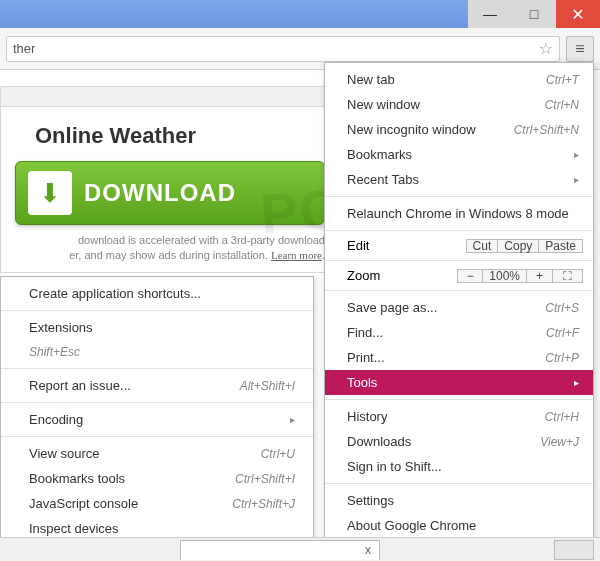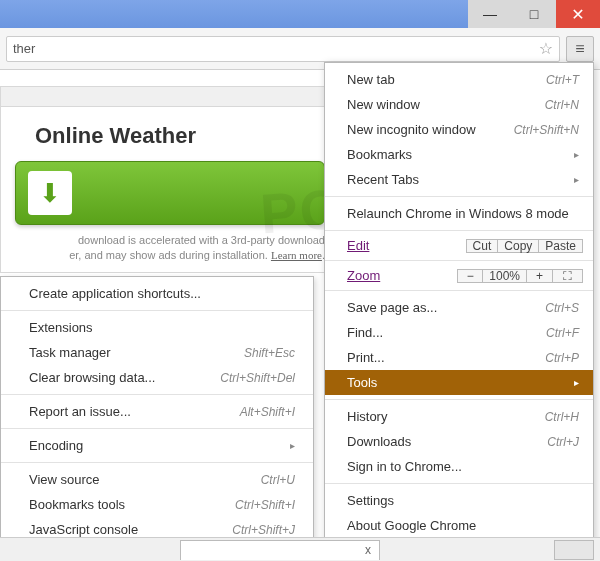--- a/index.html
+++ b/index.html
@@ -29,24 +29,24 @@
 
 .submenu { position: absolute; left: 0; top: 276px; width: 314px; background: #fff; border: 1px solid #b8b8b8; box-shadow: 2px 2px 6px rgba(0,0,0,.15); padding: 4px 0; font-size: 13px; }
 .mi { display: flex; align-items: center; padding: 5px 18px 5px 28px; color: #333; }
 .mi .lbl { flex: 1; }
 .mi .sc { color: #888; font-size: 12px; font-style: italic; }
 .mi.sub::after { content: "▸"; color: #888; margin-left: 8px; font-size: 10px; }
 .sep { height: 1px; background: #e2e2e2; margin: 4px 0; }
 
 .mainmenu { position: absolute; right: 6px; top: 62px; width: 270px; background: #fff; border: 1px solid #b8b8b8; box-shadow: 2px 2px 8px rgba(0,0,0,.2); padding: 4px 0; font-size: 13px; }
 .mainmenu .mi { padding: 5px 14px 5px 22px; }
-.mi.hover { background: #a16207; color: #fff; }
+.mi.hover { background: #be185d; color: #fff; }
 .mi.hover .sc, .mi.hover::after { color: #fff; }
 .zoomrow, .editrow { display: flex; align-items: center; padding: 3px 10px 3px 22px; font-size: 13px; }
-.zoomrow .lbl, .editrow .lbl { flex: 1; color: #701a75; text-decoration: underline; }
+.zoomrow .lbl, .editrow .lbl { flex: 1; color: #000000; }
 .zbtn, .ebtn { border: 1px solid #bbb; background: #f6f6f6; height: 14px; min-width: 26px; font-size: 12px; display: flex; align-items: center; justify-content: center; color: #444; padding: 0 6px; }
 .zbtn + .zbtn { border-left: none; }
 .ebtn + .ebtn { border-left: none; }
 .zoomval { min-width: 42px; }
 .fs { min-width: 30px; }
 
 .tabstrip { position: absolute; bottom: 0; left: 0; right: 0; height: 24px; background: #f0f0f0; border-top: 1px solid #ccc; display: flex; align-items: center; }
 .tab { width: 200px; height: 20px; margin-left: 180px; border: 1px solid #bbb; border-bottom: none; background: #fff; display: flex; align-items: center; justify-content: flex-end; padding: 0 8px; font-size: 12px; color: #666; }
 .tabend { margin-left: auto; width: 40px; height: 20px; border: 1px solid #bbb; background: #e6e6e6; margin-right: 6px; }
 
@@ -69,20 +69,21 @@
   <div class="menubtn">≡</div>
 </div>
 
 <div class="content">
   <div class="ad">
     <div class="ad-top"></div>
     <div class="ad-box">
       <div class="ad-title">Online Weather</div>
       <div class="dl-btn">
         <div class="dl-icon">⬇</div>
+        <div class="dl-text">DOWNLOAD</div>
       </div>
       <div class="ad-disc">
         <span>download is accelerated with a 3rd-party download</span><br>
         <span>er, and may show ads during installation.</span>
         <span class="lm">Learn more</span>.
       </div>
     </div>
   </div>
 </div>
 
@@ -142,24 +143,24 @@
   <div class="mi sub hover">
       <span class="lbl">Tools</span>
     </div>
   <div class="sep"></div>
   <div class="mi">
       <span class="lbl">History</span>
       <span class="sc">Ctrl+H</span>
     </div>
   <div class="mi">
       <span class="lbl">Downloads</span>
-      <span class="sc">Ctrl+J</span>
-    </div>
-  <div class="mi">
-      <span class="lbl">Sign in to Chrome...</span>
+      <span class="sc">View+J</span>
+    </div>
+  <div class="mi">
+      <span class="lbl">Sign in to Shift...</span>
     </div>
   <div class="sep"></div>
   <div class="mi">
       <span class="lbl">Settings</span>
     </div>
   <div class="mi">
       <span class="lbl">About Google Chrome</span>
     </div>
   <div class="mi sub">
       <span class="lbl">Help</span>
@@ -169,26 +170,21 @@
 
 <div class="submenu">
   <div class="mi">
       <span class="lbl">Create application shortcuts...</span>
     </div>
   <div class="sep"></div>
   <div class="mi">
       <span class="lbl">Extensions</span>
     </div>
   <div class="mi">
-      <span class="lbl">Task manager</span>
       <span class="sc">Shift+Esc</span>
-    </div>
-  <div class="mi">
-      <span class="lbl">Clear browsing data...</span>
-      <span class="sc">Ctrl+Shift+Del</span>
     </div>
   <div class="sep"></div>
   <div class="mi">
       <span class="lbl">Report an issue...</span>
       <span class="sc">Alt+Shift+I</span>
     </div>
   <div class="sep"></div>
   <div class="mi sub">
       <span class="lbl">Encoding</span>
     </div>

